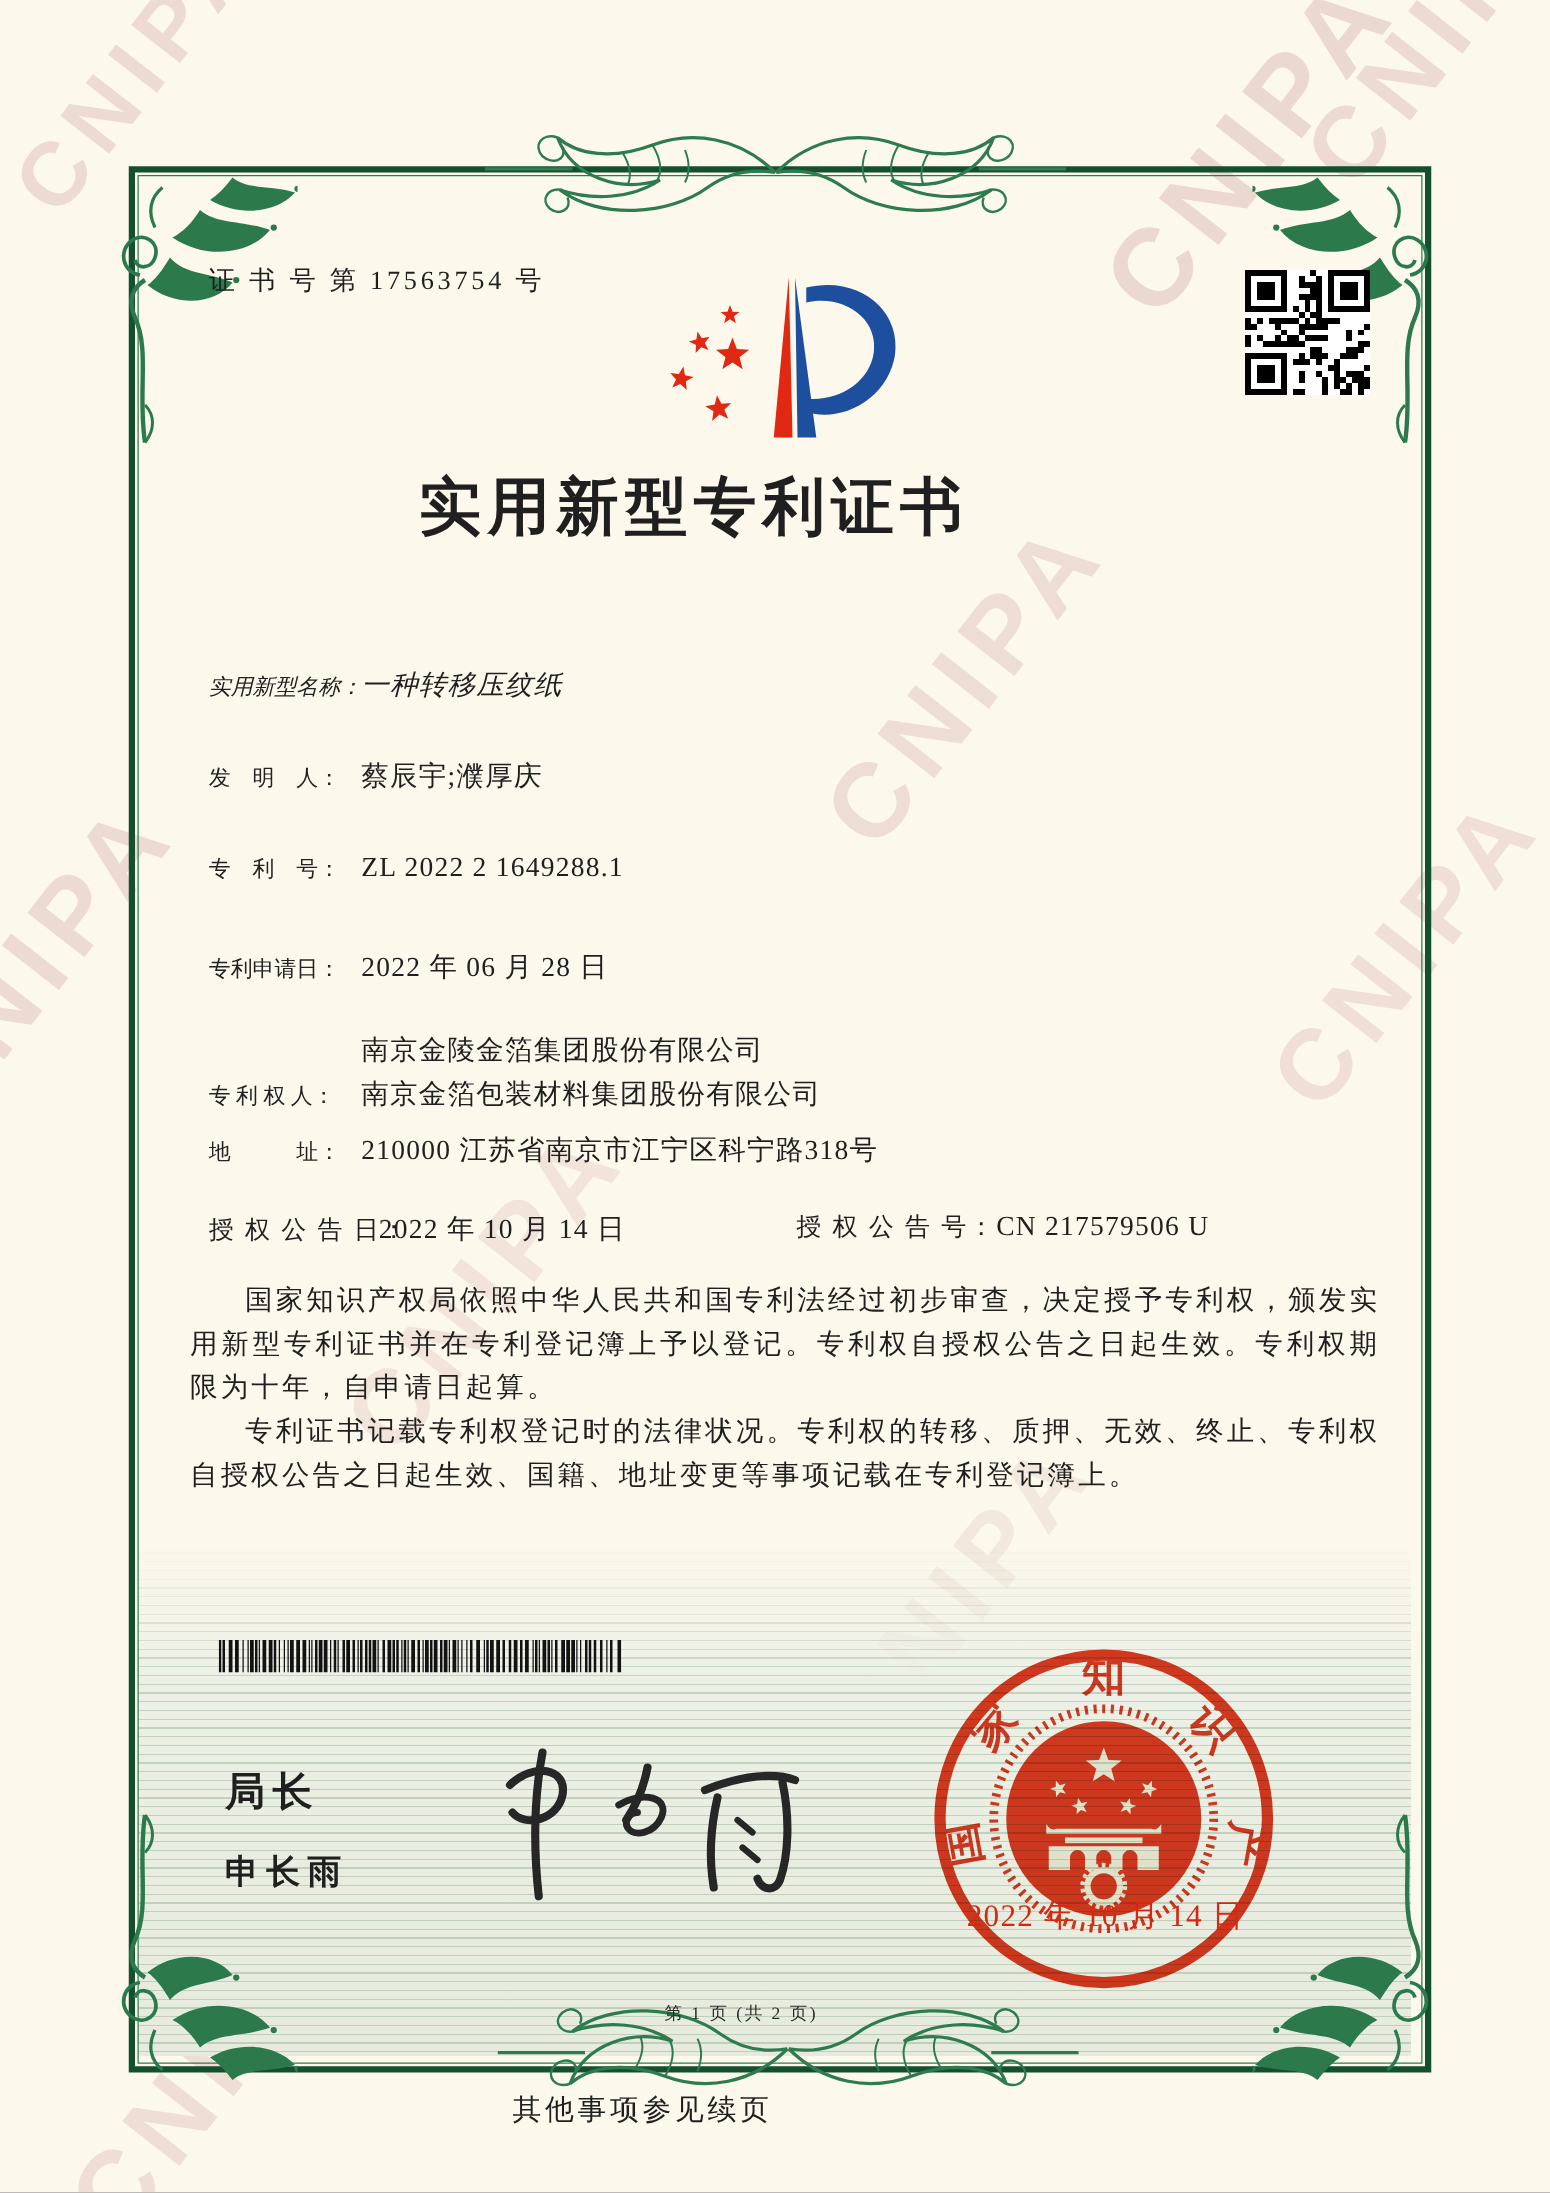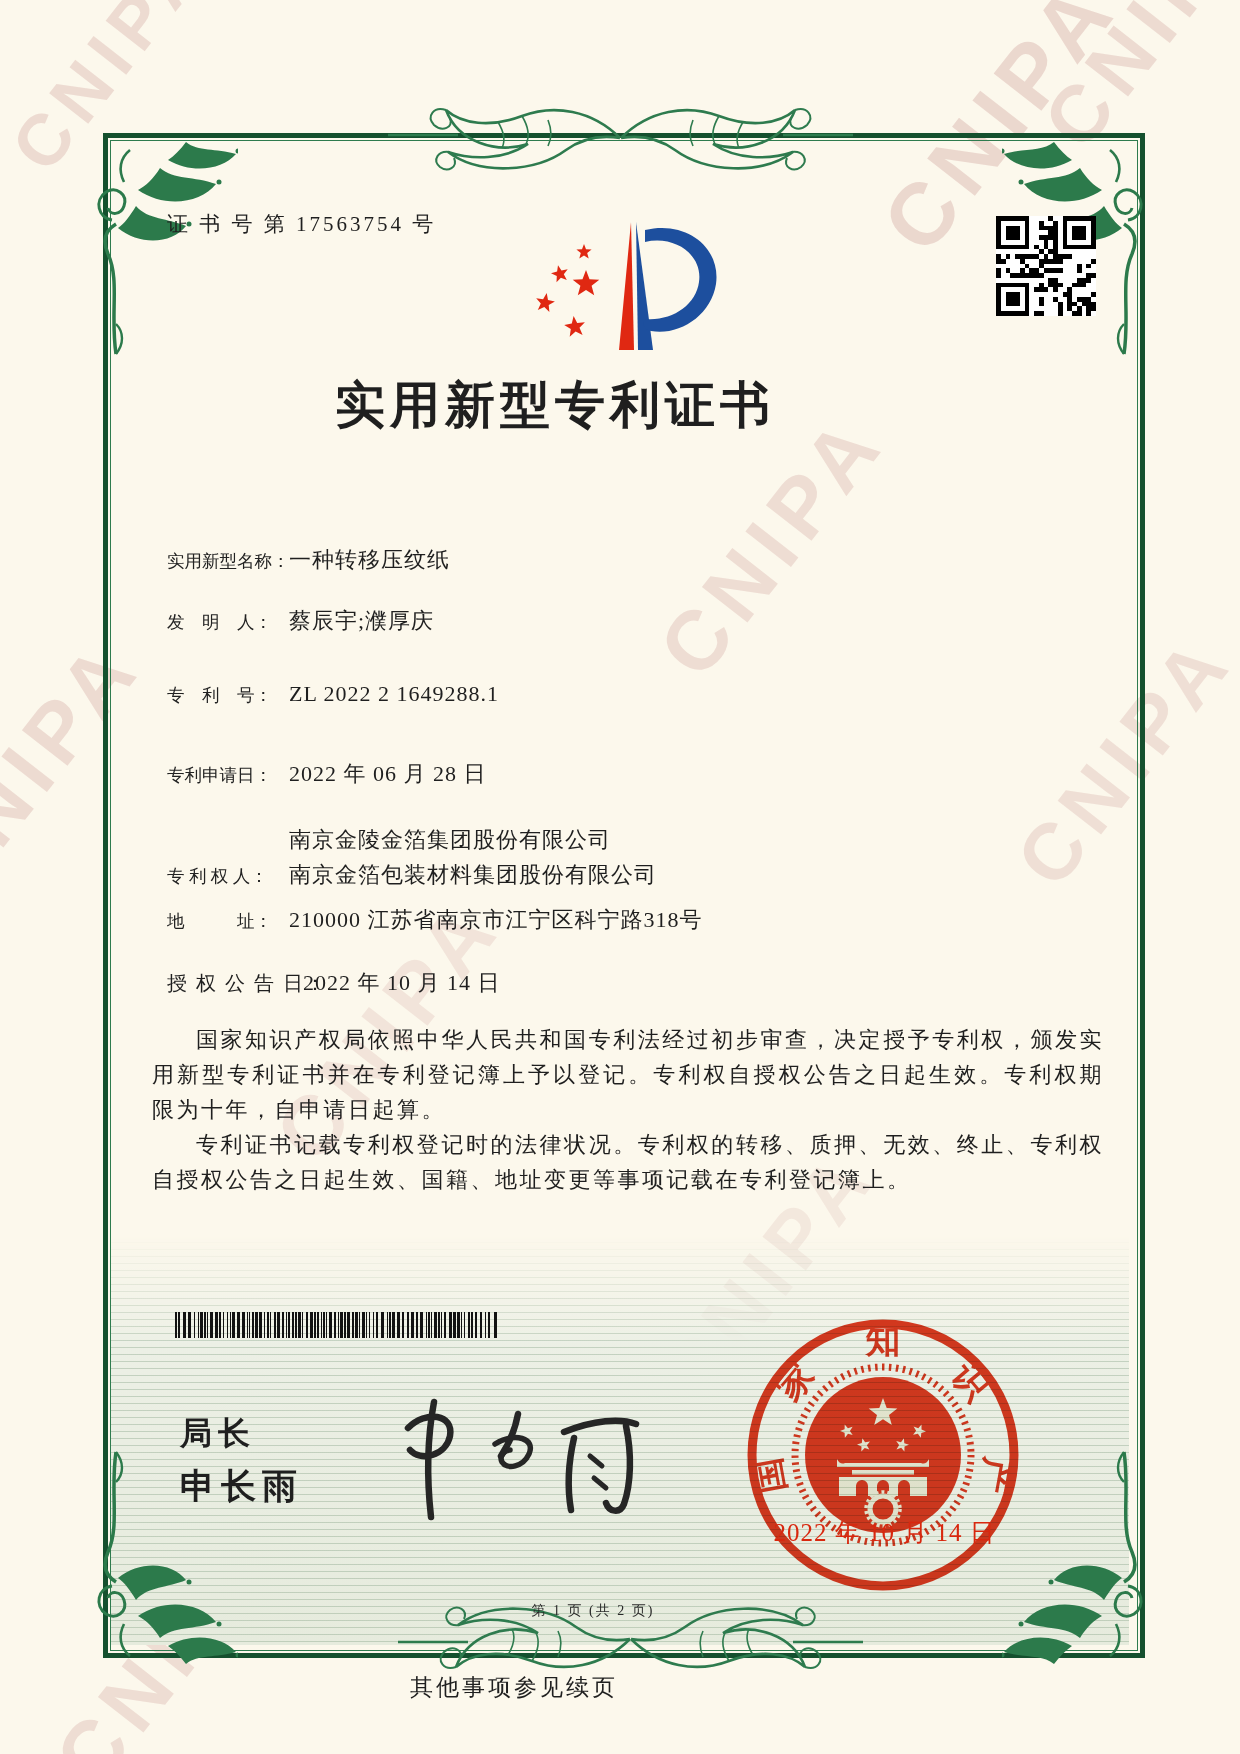--- a/index.html
+++ b/index.html
@@ -33,21 +33,21 @@
   .grant{position:absolute;left:167px;top:968px;width:940px;white-space:nowrap;z-index:2;}
   .glabel{display:inline-block;font-size:20px;letter-spacing:2px;}
   .gvalue{font-size:22px;letter-spacing:1px;}
   .grant-no{position:absolute;left:470px;top:0;}
   .paras{position:absolute;left:152px;top:1022px;width:952px;z-index:2;}
   .paras p{margin:0;text-indent:2em;font-size:22px;letter-spacing:2.5px;line-height:35px;text-align:justify;}
   .barcode{position:absolute;left:175px;top:1312px;z-index:2;}
   .sig-block{position:absolute;left:180px;top:1412px;z-index:2;
              font-family:"Liberation Sans","DejaVu Sans",sans-serif;font-weight:bold;}
   .sig-title{font-size:32px;letter-spacing:6px;}
-  .sig-name{font-size:35px;letter-spacing:6px;margin-top:7px;}
+  .sig-name{font-size:27px;letter-spacing:6px;margin-top:23px;}
   .signature{position:absolute;left:368px;top:1392px;z-index:2;}
   .seal{position:absolute;left:746px;top:1318px;z-index:3;opacity:.93;mix-blend-mode:multiply;}
   .seal-date{position:absolute;left:762px;top:1516px;width:245px;text-align:center;z-index:4;
              color:#d8270e;font-size:25px;letter-spacing:1px;white-space:nowrap;}
   .page-num{position:absolute;left:393px;top:1602px;width:400px;text-align:center;font-size:14px;
             letter-spacing:2px;z-index:2;color:#2a2a2a;}
   .footer-note{position:absolute;left:410px;top:1672px;width:400px;text-align:left;font-size:23px;
                letter-spacing:3px;z-index:2;}
 </style>
 </head>
@@ -249,32 +249,35 @@
       <rect x="15" y="1" width="5" height="5" fill="#fff"></rect>
       <rect x="16" y="2" width="3" height="3" fill="#000"></rect>
       <rect x="0" y="14" width="7" height="7" fill="#000"></rect>
       <rect x="1" y="15" width="5" height="5" fill="#fff"></rect>
       <rect x="2" y="16" width="3" height="3" fill="#000"></rect>
     </svg>
 
   <div class="title">实用新型专利证书</div>
 
   <div class="fields" id="fields">
-      <div class="frow" style="top: 12px;"><span class="flabel">实用新型名称：</span><span class="fvalue">一种转移压纹纸</span></div>
+      <div class="frow" style="top: 0px; font-style: italic;"><span class="flabel">实用新型名称：</span><span class="fvalue">一种转移压纹纸</span></div>
       <div class="frow" style="top: 73px;"><span class="flabel">发　明　人：</span><span class="fvalue">蔡辰宇;濮厚庆</span></div>
       <div class="frow" style="top: 146px;"><span class="flabel">专　利　号：</span><span class="fvalue">ZL 2022 2 1649288.1</span></div>
       <div class="frow" style="top: 226px;"><span class="flabel">专利申请日：</span><span class="fvalue">2022 年 06 月 28 日</span></div>
       <div class="frow" style="top: 292px;"><span class="flabel">专 利 权 人：</span><span class="fvalue">南京金陵金箔集团股份有限公司
 南京金箔包装材料集团股份有限公司</span></div>
       <div class="frow" style="top: 372px;"><span class="flabel">地　　　址：</span><span class="fvalue">210000 江苏省南京市江宁区科宁路318号</span></div>
     </div>
 
   <div class="grant">
     <span>
       <span class="glabel" style="width:136px">授 权 公 告 日：</span><span class="gvalue">2022 年 10 月 14 日</span>
+    </span>
+    <span class="grant-no">
+      <span class="glabel">授 权 公 告 号：</span><span class="gvalue">CN 217579506 U</span>
     </span>
   </div>
 
   <div class="paras" id="paras">
       <p>国家知识产权局依照中华人民共和国专利法经过初步审查，决定授予专利权，颁发实用新型专利证书并在专利登记簿上予以登记。专利权自授权公告之日起生效。专利权期限为十年，自申请日起算。</p>
       <p>专利证书记载专利权登记时的法律状况。专利权的转移、质押、无效、终止、专利权自授权公告之日起生效、国籍、地址变更等事项记载在专利登记簿上。</p>
     </div>
 
   <svg class="barcode" width="322" height="26" viewBox="0 0 322 26" id="barcode-svg">
       <rect x="0" y="0" width="2" height="26" fill="#121212"></rect>

